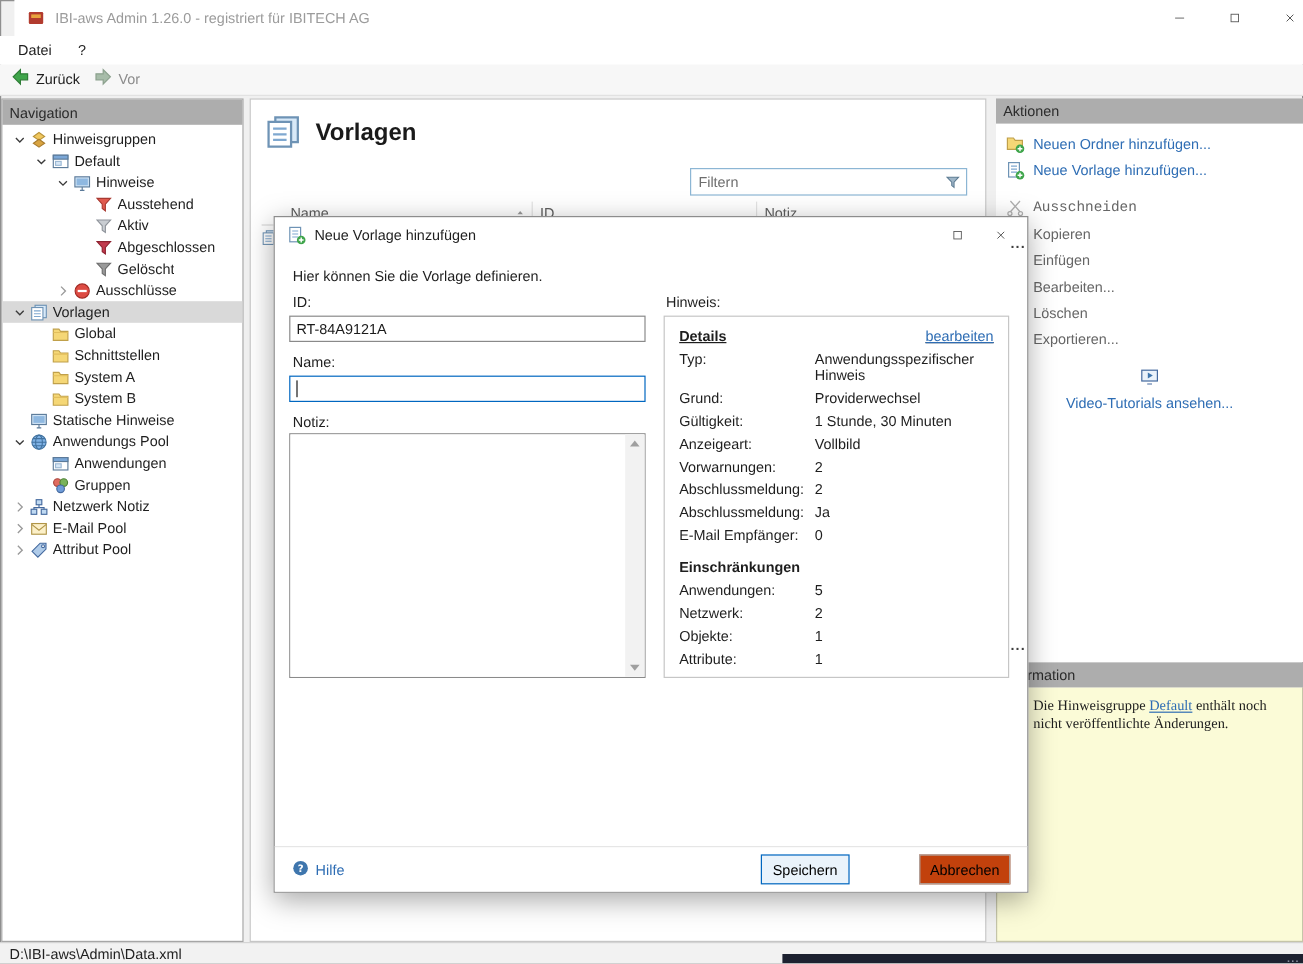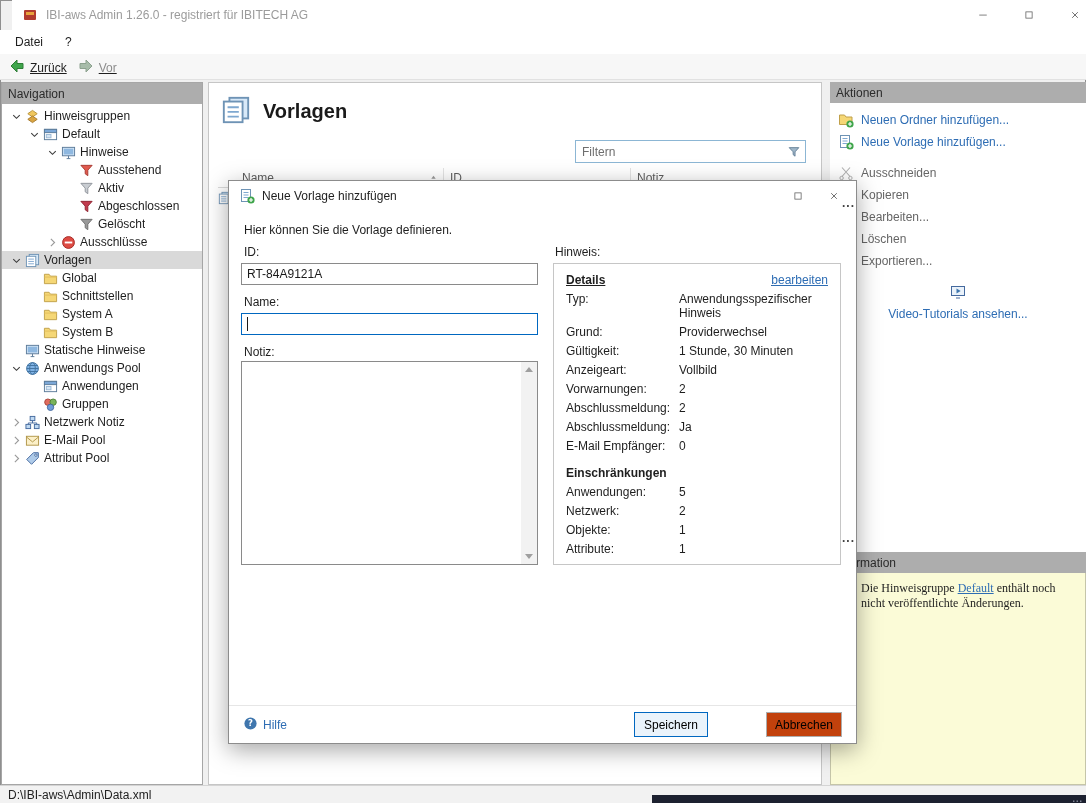--- a/index.html
+++ b/index.html
@@ -9,21 +9,21 @@
   
   .titlebar { position:absolute; left:12px; top:0; width:100%; height:30px; background:#FFF; display:flex; align-items:center; }
   .app-icon { margin-left:10px; width:16px; height:16px; display:inline-flex; }
   .titlebar .title { margin-left:8px; color:#9B9B9B; }
   .win-buttons { position:absolute; right:0; top:0; display:flex; height:30px; }
   .win-btn { width:46px; height:30px; display:flex; align-items:center; justify-content:center; }
 
   .menubar { position:absolute; left:0; top:30px; width:100%; height:24px; background:#FFF; display:flex; align-items:center; padding-left:4px; box-sizing:border-box; }
   .menu-item { padding:3px 11px; }
 
-  .toolbar { position:absolute; left:0; top:54px; width:100%; height:26px; background:#F7F7F7; border-bottom:1px solid #E2E2E2; display:flex; align-items:flex-end; padding-left:6px; box-sizing:border-box;text-decoration:underline; }
+  .toolbar { position:absolute; left:0; top:54px; width:100%; height:26px; background:#F7F7F7; border-bottom:1px solid #E2E2E2; display:flex; align-items:flex-start; padding-left:6px; box-sizing:border-box; }
   .tool-btn { display:flex; align-items:center; gap:5px; padding:2px 8px 2px 3px; }
   .tool-btn.disabled { color:#8C8C8C; }
 
   .panel-header { height:21px; background:#ADADAD; color:#2B2B2B; display:flex; align-items:center; padding:0 6px; }
 
   
   .nav-panel { position:absolute; left:1px; top:82px; width:202px; height:703px; background:#FFF; border:1px solid #A6A6A6; box-sizing:border-box; }
   .tree { padding-top:3px; }
   .tree-row { height:18px; display:flex; align-items:center; white-space:nowrap; }
   .tree-row.selected { background:#D9D9D9; }
@@ -485,38 +485,48 @@
           <span class="a-icon">
             <svg width="16" height="16" viewBox="0 0 16 16" xmlns="http://www.w3.org/2000/svg">
               <rect x="2.5" y="1.5" width="9" height="12" fill="#fff" stroke="#6E93B5"></rect>
               <path d="M4.5 4.5h5M4.5 7h5M4.5 9.5h5" stroke="#7FA8D0"></path>
               <circle cx="12" cy="12" r="3.6" fill="#3FA54B"></circle>
               <path d="M12 10v4M10 12h4" stroke="#fff" stroke-width="1.2"></path>
             </svg>
           </span>
           <span class="a-label">Neue Vorlage hinzufügen...</span>
         </div>
-        <div class="action-item disabled" style="margin-top: 9px;">
+        <div class="action-item disabled" style="margin-top: 9px; font-family: Liberation Mono, monospace;">
           <span class="a-icon">
             <svg width="16" height="16" viewBox="0 0 16 16" xmlns="http://www.w3.org/2000/svg">
               <path d="M4 2.5l8 9M12 2.5l-8 9" stroke="#7A7A7A" stroke-width="1.1" fill="none"></path>
               <circle cx="3.6" cy="13" r="1.7" fill="none" stroke="#7A7A7A"></circle>
               <circle cx="12.4" cy="13" r="1.7" fill="none" stroke="#7A7A7A"></circle>
             </svg>
           </span>
           <span class="a-label">Ausschneiden</span>
         </div>
         <div class="action-item disabled">
           <span class="a-icon">
             <svg width="16" height="16" viewBox="0 0 16 16" xmlns="http://www.w3.org/2000/svg">
               <rect x="2" y="2" width="8" height="10" fill="#fff" stroke="#8A8A8A"></rect>
               <rect x="6" y="4.5" width="8" height="10" fill="#fff" stroke="#8A8A8A"></rect>
             </svg>
           </span>
           <span class="a-label">Kopieren</span>
+        </div>
+        <div class="action-item disabled">
+          <span class="a-icon">
+            <svg width="16" height="16" viewBox="0 0 16 16" xmlns="http://www.w3.org/2000/svg">
+              <rect x="2.5" y="2.5" width="9" height="11.5" fill="#CBB089" stroke="#8F7347"></rect>
+              <rect x="5" y="1" width="4" height="3" fill="#BDBDBD" stroke="#7E7E7E"></rect>
+              <rect x="6" y="5.5" width="8" height="9" fill="#fff" stroke="#9A9A9A"></rect>
+            </svg>
+          </span>
+          <span class="a-label">Einfügen</span>
         </div>
         <div class="action-item disabled">
           <span class="a-icon">
             <svg width="16" height="16" viewBox="0 0 16 16" xmlns="http://www.w3.org/2000/svg">
               <rect x="2" y="2" width="9" height="12" fill="#fff" stroke="#8A8A8A"></rect>
               <path d="M4 4.5h5M4 7h5" stroke="#B5B5B5"></path>
               <path d="M8.5 12.5l4.5-4.5 1.8 1.8-4.5 4.5-2.3.5z" fill="#E8C06A" stroke="#9A7B3A"></path>
             </svg>
           </span>
           <span class="a-label">Bearbeiten...</span>

